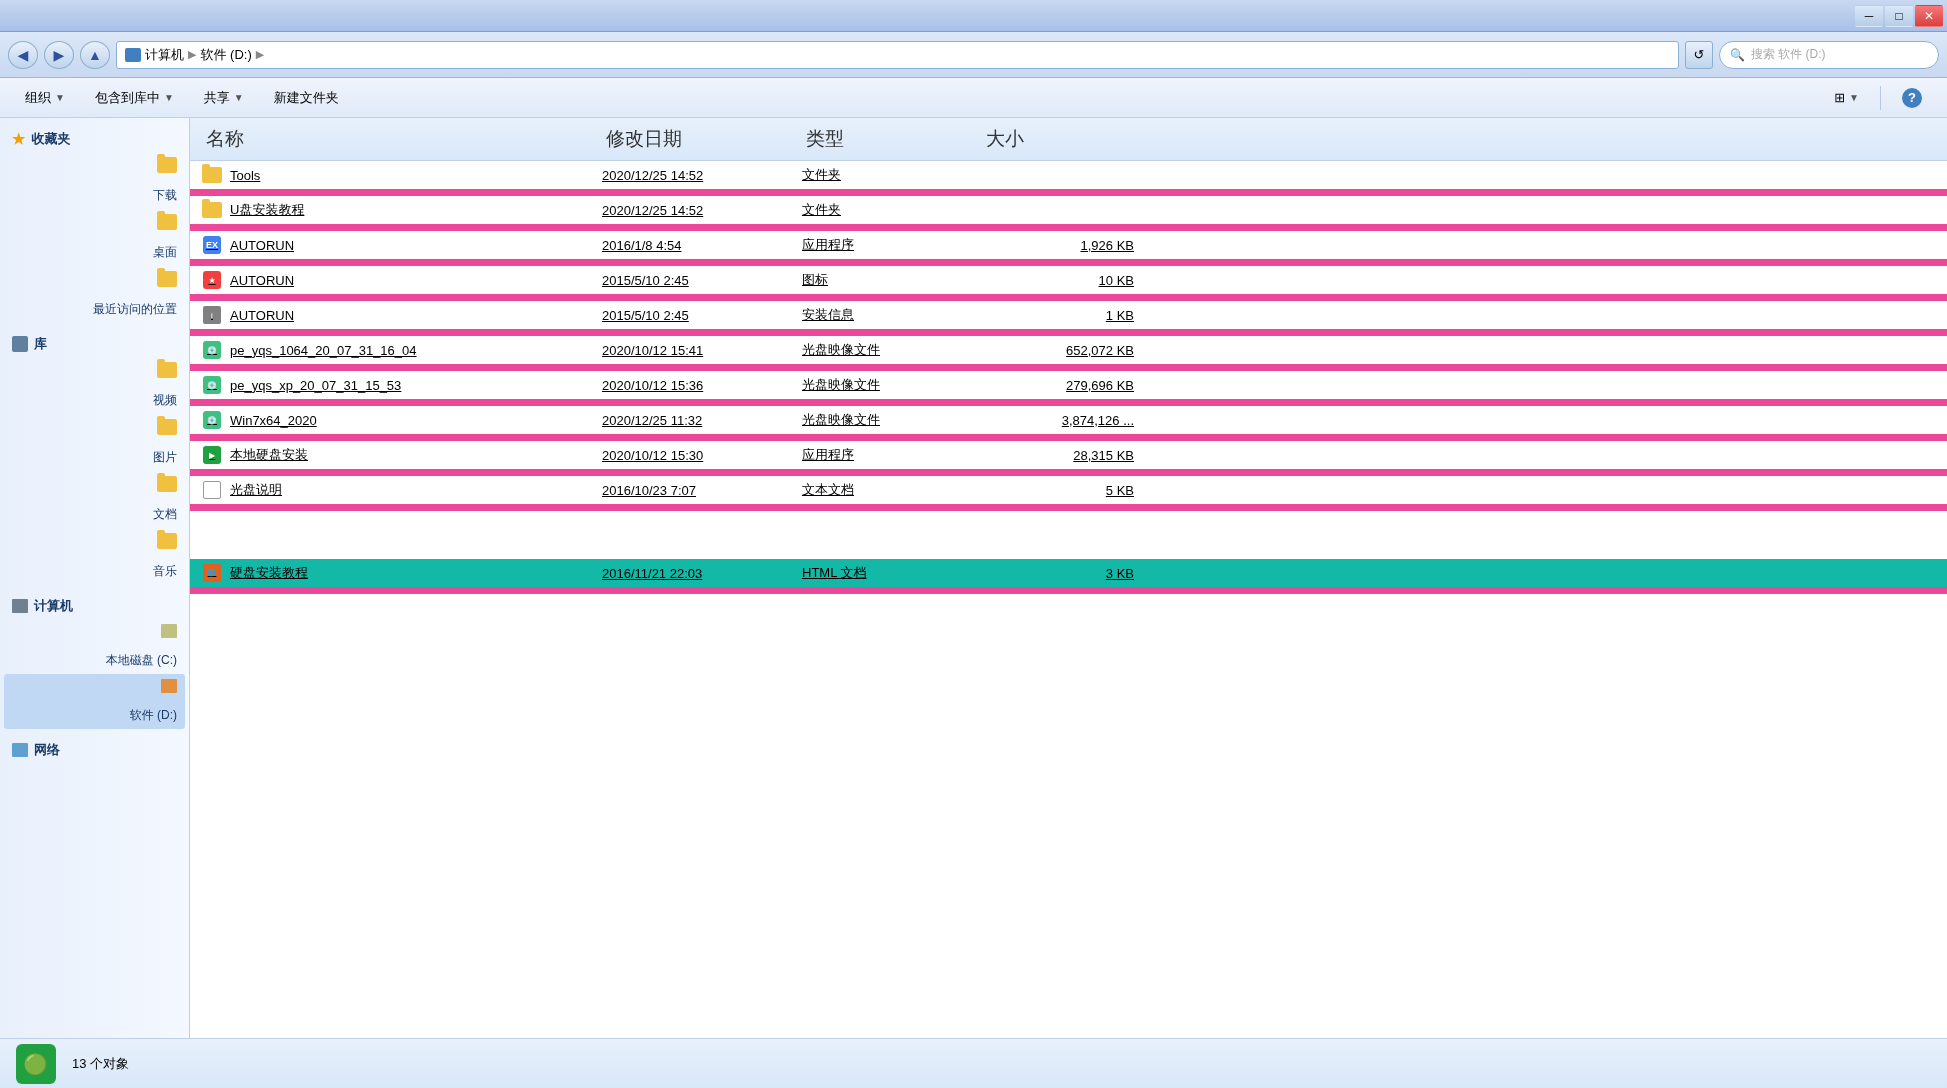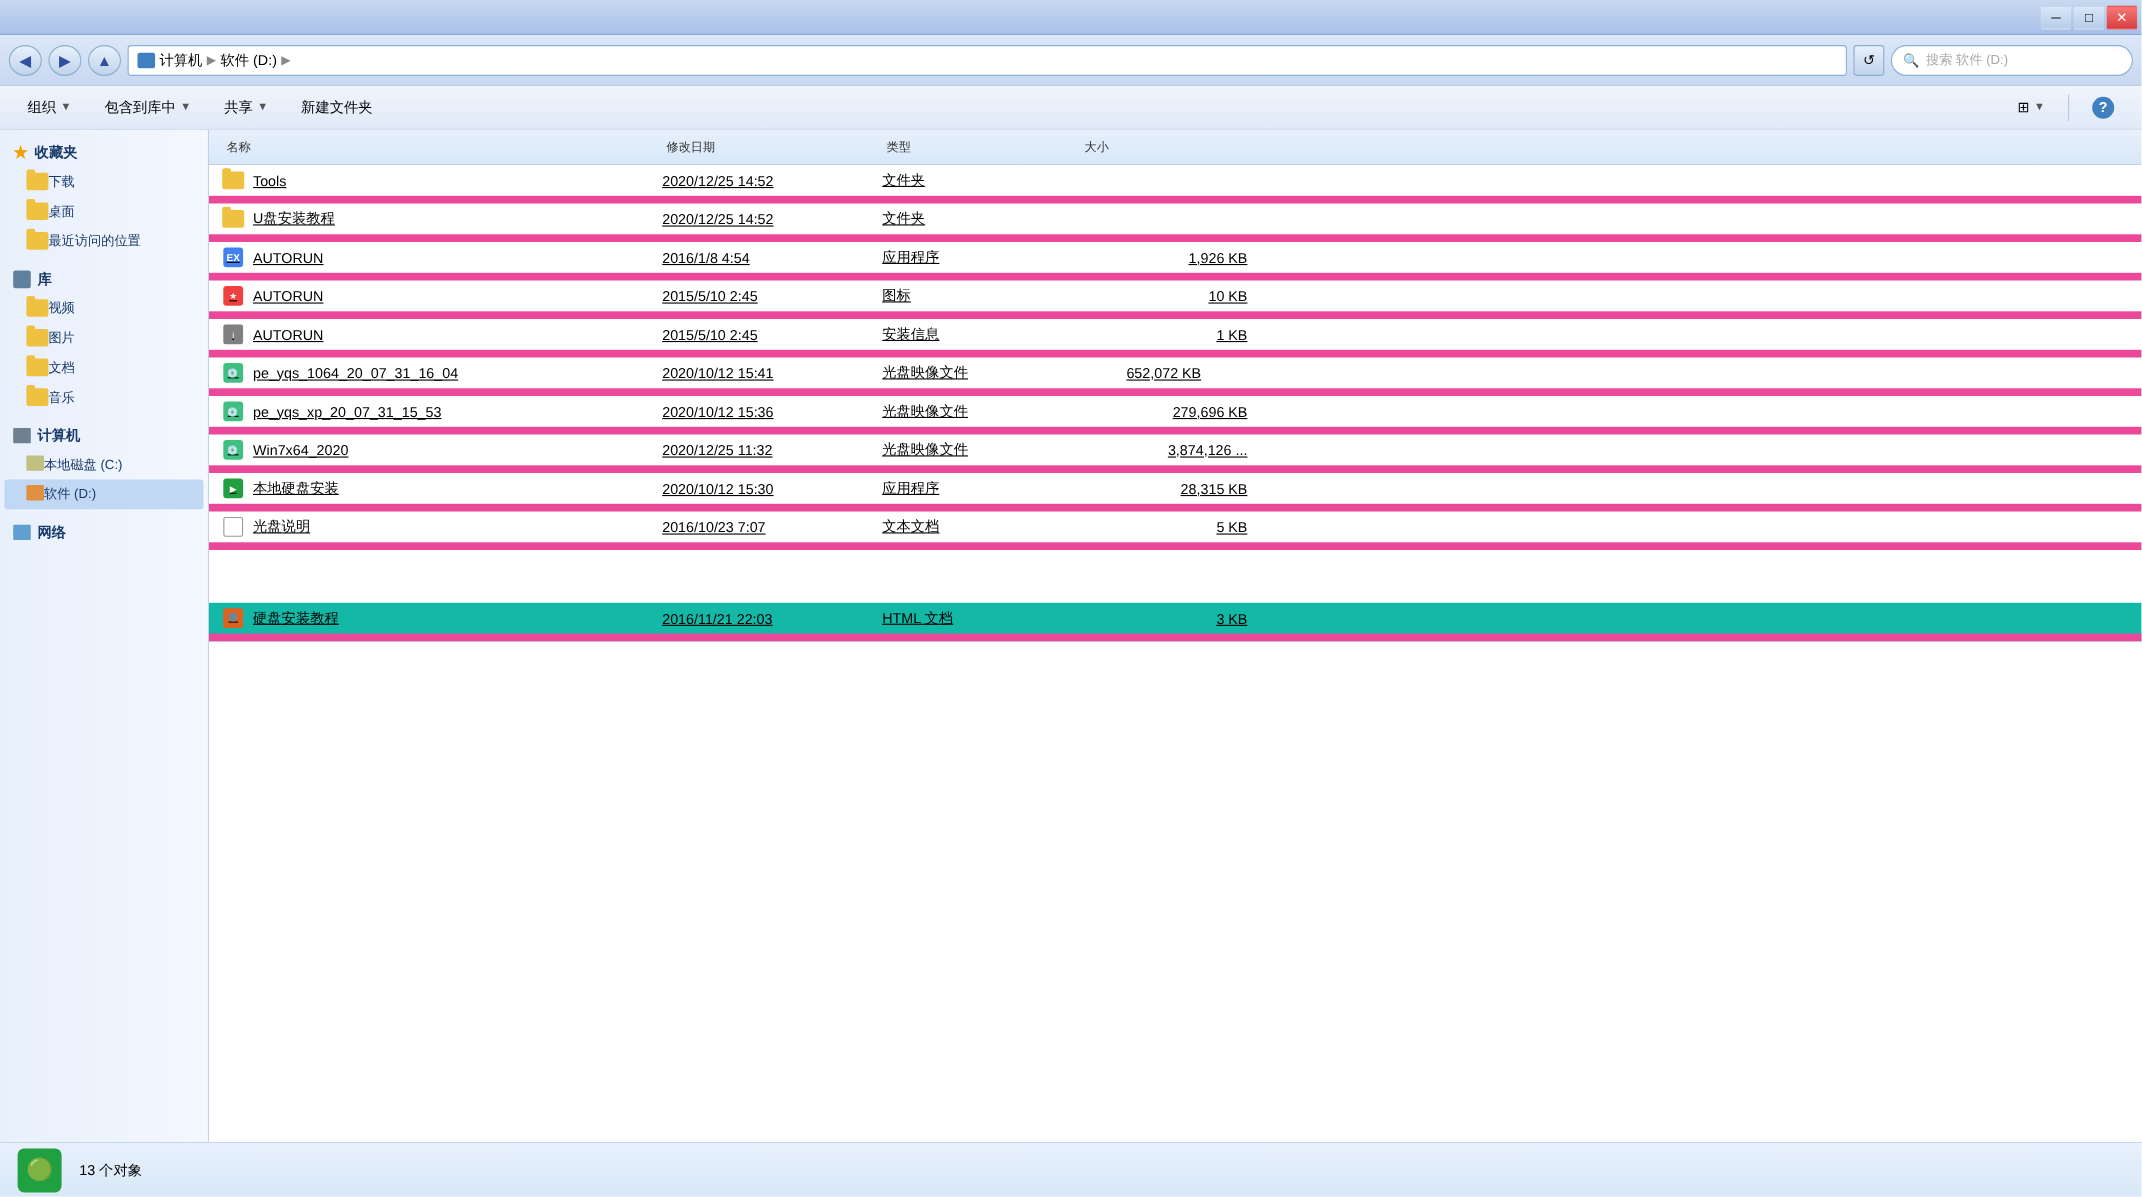--- a/index.html
+++ b/index.html
@@ -150,46 +150,47 @@
       display: flex;
       align-items: center;
       gap: 6px;
       padding: 4px 8px;
       font-size: 13px;
       font-weight: bold;
       color: #1a3a6a;
     }
     .sidebar-item {
       display: flex;
-      align-items: flex-start;
-      gap: 0;
+      align-items: flex-end;
+      gap: 14px;
       padding: 5px 8px 5px 20px;
       font-size: 12px;
       color: #1a3a6a;
       cursor: pointer;
       border-radius: 3px;
+      flex-direction: column;
     }
     .sidebar-item.active { background: #c0d8f4; }
 
     
     .icon-star { color: #f0a000; font-size: 15px; }
 
     
     .filelist {
       flex: 1;
       background: #fff;
       overflow-y: auto;
     }
     .filelist-header {
       display: grid;
       grid-template-columns: 400px 200px 180px 160px;
       padding: 6px 12px;
       background: linear-gradient(to bottom, #e8f0fc, #d8e8f8);
       border-bottom: 1px solid #c0d0e8;
-      font-size: 11px;
+      font-size: 19px;
       font-weight: normal;
       color: #333;
       position: sticky;
       top: 0;
     }
     .col-header {
       cursor: pointer;
       user-select: none;
       padding: 2px 4px;
     }
@@ -449,21 +450,21 @@
     </div>
         <div class="file-row">
       <div class="file-name-cell">
         <div class="file-icon">
               <span class="fi-iso">💿</span>
             </div>
         <span>pe_yqs_1064_20_07_31_16_04</span>
       </div>
       <div>2020/10/12 15:41</div>
       <div>光盘映像文件</div>
-      <div style="text-align:center;padding-right:8px;">652,072 KB</div>
+      <div style="text-align:right;padding-right:8px;">652,072 KB</div>
     </div>
         <div class="file-row">
       <div class="file-name-cell">
         <div class="file-icon">
               <span class="fi-iso">💿</span>
             </div>
         <span>pe_yqs_xp_20_07_31_15_53</span>
       </div>
       <div>2020/10/12 15:36</div>
       <div>光盘映像文件</div>

